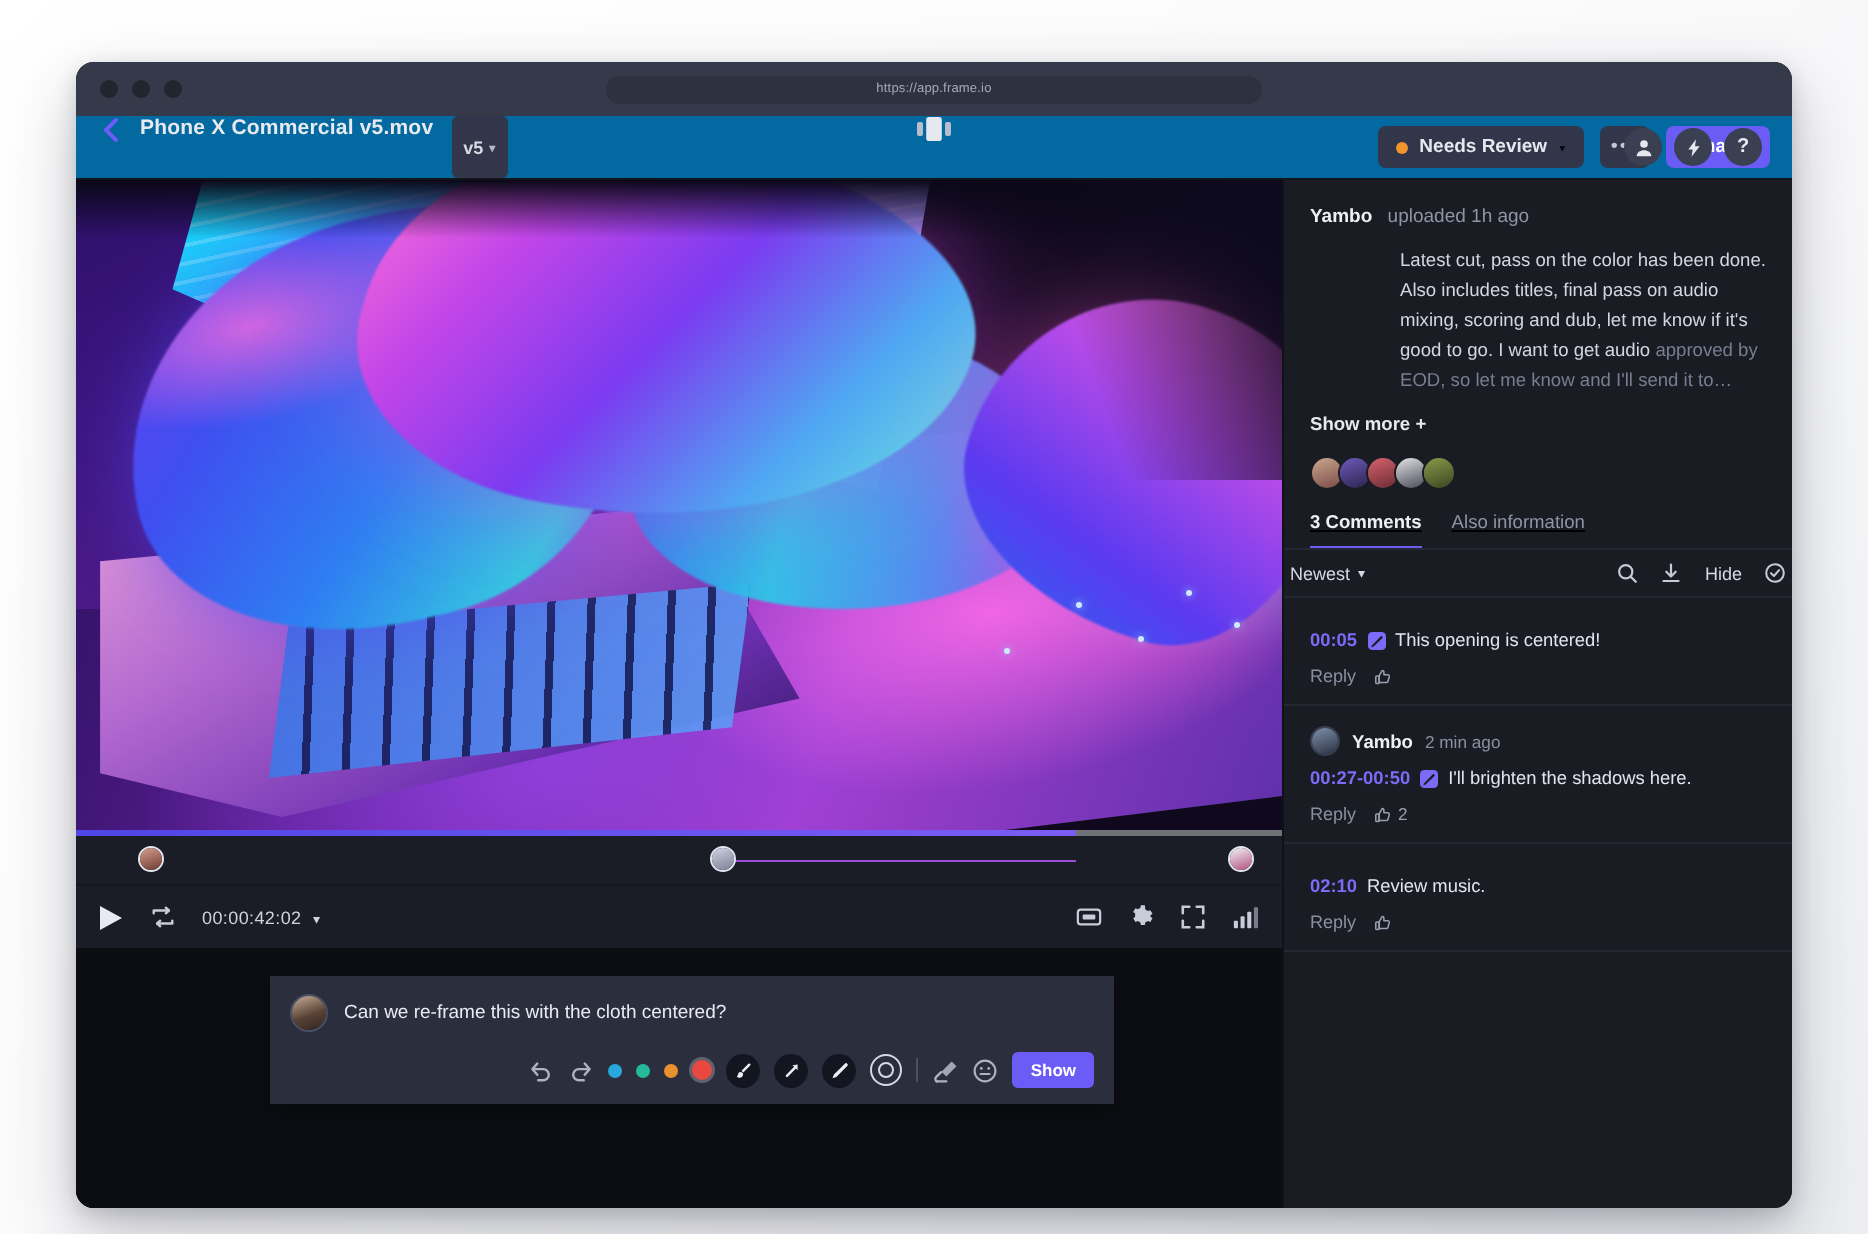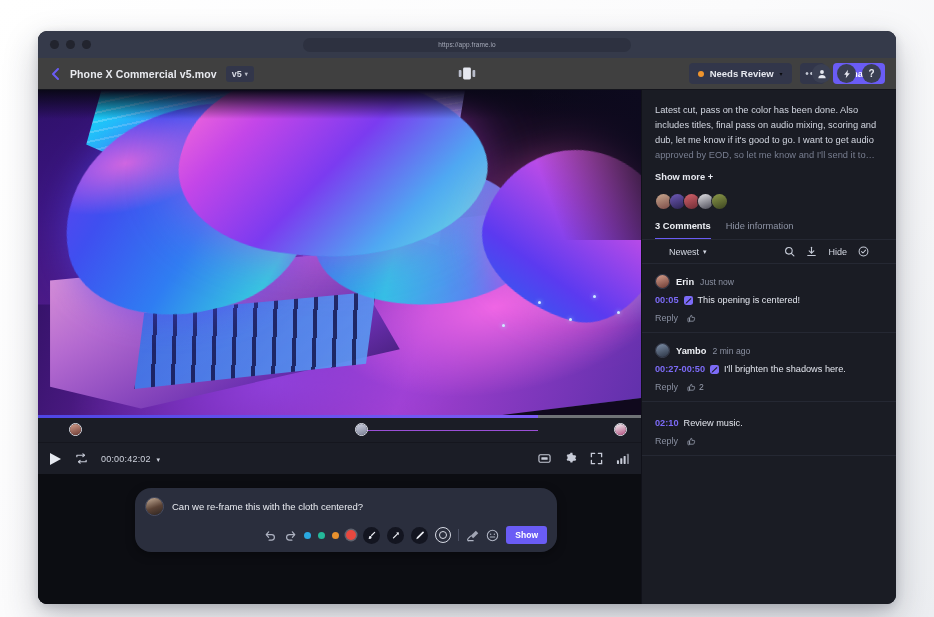--- a/index.html
+++ b/index.html
@@ -33,22 +33,22 @@
   .urlbar {
     position:absolute; left:50%; transform:translateX(-50%);
     width: 328px; height: 14px; border-radius: 7px;
     background:#2d3140;
     display:flex; align-items:center; justify-content:center;
   }
   .urlbar span { font-size:6.5px; color:#a5aab8; letter-spacing:.1px; }
 
   
   #toolbar {
-    height: 32px; background:#404040;
-    display:flex; align-items:center; padding:0 11px;
+    height: 32px; background:#0369a1;
+    display:flex; padding:0 11px;
     position:relative;
     border-bottom:1px solid #14151c;
   }
   .back-chevron { width:14px; color:#6a5cf5; font-size:15px; line-height:1; margin-right:7px; cursor:pointer; }
   .back-chevron svg { display:block; }
   #file-title { font-size:10.5px; color:#e8eaef; font-weight:700; letter-spacing:.1px; }
   .version-pill {
     margin-left:9px; background:#32364a; border-radius:3px;
     padding:3px 6px; font-size:9px; color:#d7dae3; font-weight:700;
     display:flex; align-items:center; gap:3px; cursor:pointer;
@@ -195,21 +195,21 @@
   }
   #timecode { font-size:9px; color:#cfd3de; margin-left:13px; letter-spacing:.2px; }
   .ctl-right { margin-left:auto; display:flex; align-items:center; gap:13px; }
   .ico { width:13px; height:13px; cursor:pointer; color:#c8ccd8; }
   .ico svg { display:block; width:100%; height:100%; }
 
   
   #composer-area { flex:1; background:#0c0d12; position:relative; }
   #composer {
     position:absolute; left:97px; top:14px; width:422px;
-    background:#2a2e3d; border-radius:16px; padding:9px 10px 8px;
+    background:#2a2e3d; border-radius:0; padding:9px 10px 8px;
     box-shadow:0 3px 10px rgba(0,0,0,.35);
   }
   .composer-top { display:flex; align-items:flex-start; gap:8px; }
   .c-avatar { width:19px;height:19px;border-radius:50%;overflow:hidden;flex:none;
     border:1px solid #4a4f63; }
   .c-avatar i { display:block; width:100%; height:100%; }
   #composer-text { font-size:9.5px; color:#e9ebf1; padding-top:4px; line-height:1.3; }
   .draw-tools { display:flex; align-items:center; justify-content:flex-end; gap:7px; margin-top:10px; }
   .tool-ic { width:13px; height:13px; color:#aeb3c2; cursor:pointer; }
   .tool-ic svg{display:block;width:100%;height:100%;}
@@ -230,35 +230,35 @@
   .send-btn {
     background:#6a5cf5;border-radius:3px;padding:4px 9px;
     font-size:8.5px;color:#fff;font-weight:700;cursor:pointer;
   }
 
   
   #desc { padding:13px 13px 0; }
   .desc-head { font-size:9.5px; margin-bottom:9px; }
   .desc-head .who { color:#eef0f5; font-weight:700; }
   .desc-head .when { color:#8f95a6; margin-left:5px; }
-  #desc-body { font-size:9.3px; line-height:1.62; color:#d3d7e1; }
+  #desc-body { font-size:9.3px; line-height:1.62; color:#d3d7e1;margin-left:45px; }
   #desc-body .fade { color:#787e90; }
   #show-more { font-size:9.3px; color:#e7e9f0; font-weight:700; margin-top:9px; cursor:pointer; }
   .avatars { display:flex; margin-top:11px; }
   .av { width:17px;height:17px;border-radius:50%;overflow:hidden;
     border:1.5px solid #1a1c24; margin-left:-3px; }
   .av:first-child{margin-left:0;}
   .av i{display:block;width:100%;height:100%;}
-  .tabs { display:flex; gap:15px; margin-top:11px; position:relative; }
+  .tabs { display:flex; gap:15px; margin-top:11px; position:relative;text-decoration:underline; }
   .tab { font-size:9.3px; padding-bottom:7px; cursor:pointer; }
   .tab.on { color:#eef0f5; font-weight:700; border-bottom:2px solid #6a5cf5; }
   .tab.off { color:#8e94a5; }
   .tabs-rule { position:absolute; left:-13px; right:-13px; bottom:0; height:1px; background:#252833; }
 
-  .sortbar { display:flex; align-items:center; padding:6px 27px; border-bottom:1px solid #252833; }
+  .sortbar { display:flex; align-items:center; padding:6px 3px; border-bottom:1px solid #252833; }
   .sortbar .newest { font-size:9px; color:#d5d9e3; display:flex; align-items:center; gap:4px; cursor:pointer; }
   .sortbar .right { margin-left:auto; display:flex; align-items:center; gap:11px; }
   .sb-ic { width:11px;height:11px;color:#c5cad6;cursor:pointer; }
   .sb-ic svg{display:block;width:100%;height:100%;}
   .hide-lbl { font-size:9px; color:#d5d9e3; cursor:pointer; }
 
   .comment { padding:10px 13px 9px; border-bottom:1px solid #252833; }
   .cm-head { display:flex; align-items:center; gap:6px; }
   .cm-av { width:15px;height:15px;border-radius:50%;overflow:hidden;flex:none;border:1px solid #3b4052; }
   .cm-av i{display:block;width:100%;height:100%;}
@@ -485,20 +485,24 @@
               <span>Show</span>
             </span>
           </div>
         </div>
       </div>
     </div>
 
     <div id="right">
 
       <div id="desc">
+        <div class="desc-head">
+          <span class="who">Yambo</span>
+          <span class="when">uploaded 1h ago</span>
+        </div>
         <div id="desc-body">
           <span>Latest cut, pass on the color has been done. Also includes titles, final pass on audio mixing, scoring and dub, let me know if it's good to go. I want to get audio</span>
           <span class="fade">approved by EOD, so let me know and I'll send it to…</span>
         </div>
         <div id="show-more">Show more +</div>
 
         <div class="avatars">
           <span class="av">
               <i style="background:linear-gradient(160deg,#c9a88f,#7a4a46)"></i>
             </span>
@@ -512,21 +516,21 @@
               <i style="background:linear-gradient(160deg,#e2e2e6,#4a4a56)"></i>
             </span>
           <span class="av">
               <i style="background:linear-gradient(160deg,#8c9a4a,#3c4420)"></i>
             </span>
         </div>
 
         <div class="tabs">
           <span class="tabs-rule"></span>
           <span class="tab on">3 Comments</span>
-          <span class="tab off">Hide information</span>
+          <span class="tab off">Also information</span>
         </div>
       </div>
 
       <div class="sortbar">
         <span class="newest">
           <span>Newest</span>
           <span style="font-size:7px">▾</span>
         </span>
         <span class="right">
           <span class="sb-ic">
@@ -546,27 +550,20 @@
           <span class="sb-ic">
             <svg viewBox="0 0 14 14" fill="none" stroke="currentColor" stroke-width="1.3" stroke-linecap="round" stroke-linejoin="round">
                 <circle cx="7" cy="7" r="5.6"></circle>
                 <polyline points="4.5,7.1 6.3,8.9 9.6,5.2"></polyline>
               </svg>
           </span>
         </span>
       </div>
 
       <div class="comment">
-        <div class="cm-head">
-          <span class="cm-av">
-              <i style="background:linear-gradient(160deg,#d7a08d,#6b3a33)"></i>
-            </span>
-          <span class="cm-name">Erin</span>
-          <span class="cm-time">Just now</span>
-        </div>
         <div class="cm-body">
           <span class="cm-ts">00:05</span>
           <span class="cm-annot">
             <svg viewBox="0 0 10 10">
                 <rect x="0" y="0" width="10" height="10" rx="2.4" fill="currentColor"></rect>
                 <path d="M7.4 2.1 2.3 7.3l-.5 1.3 1.3-.5 5.2-5.1z" fill="#1a1c24"></path>
               </svg>
           </span>
           <span class="cm-text">This opening is centered!</span>
         </div>

